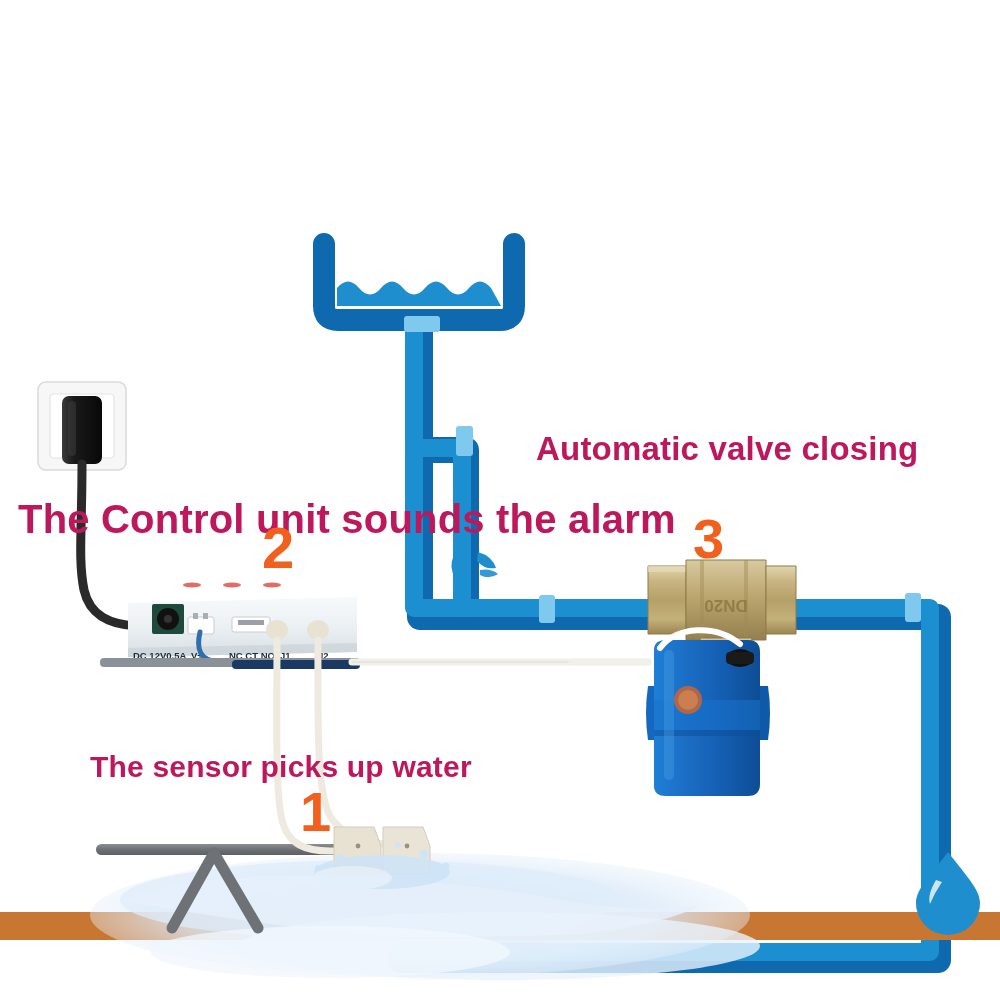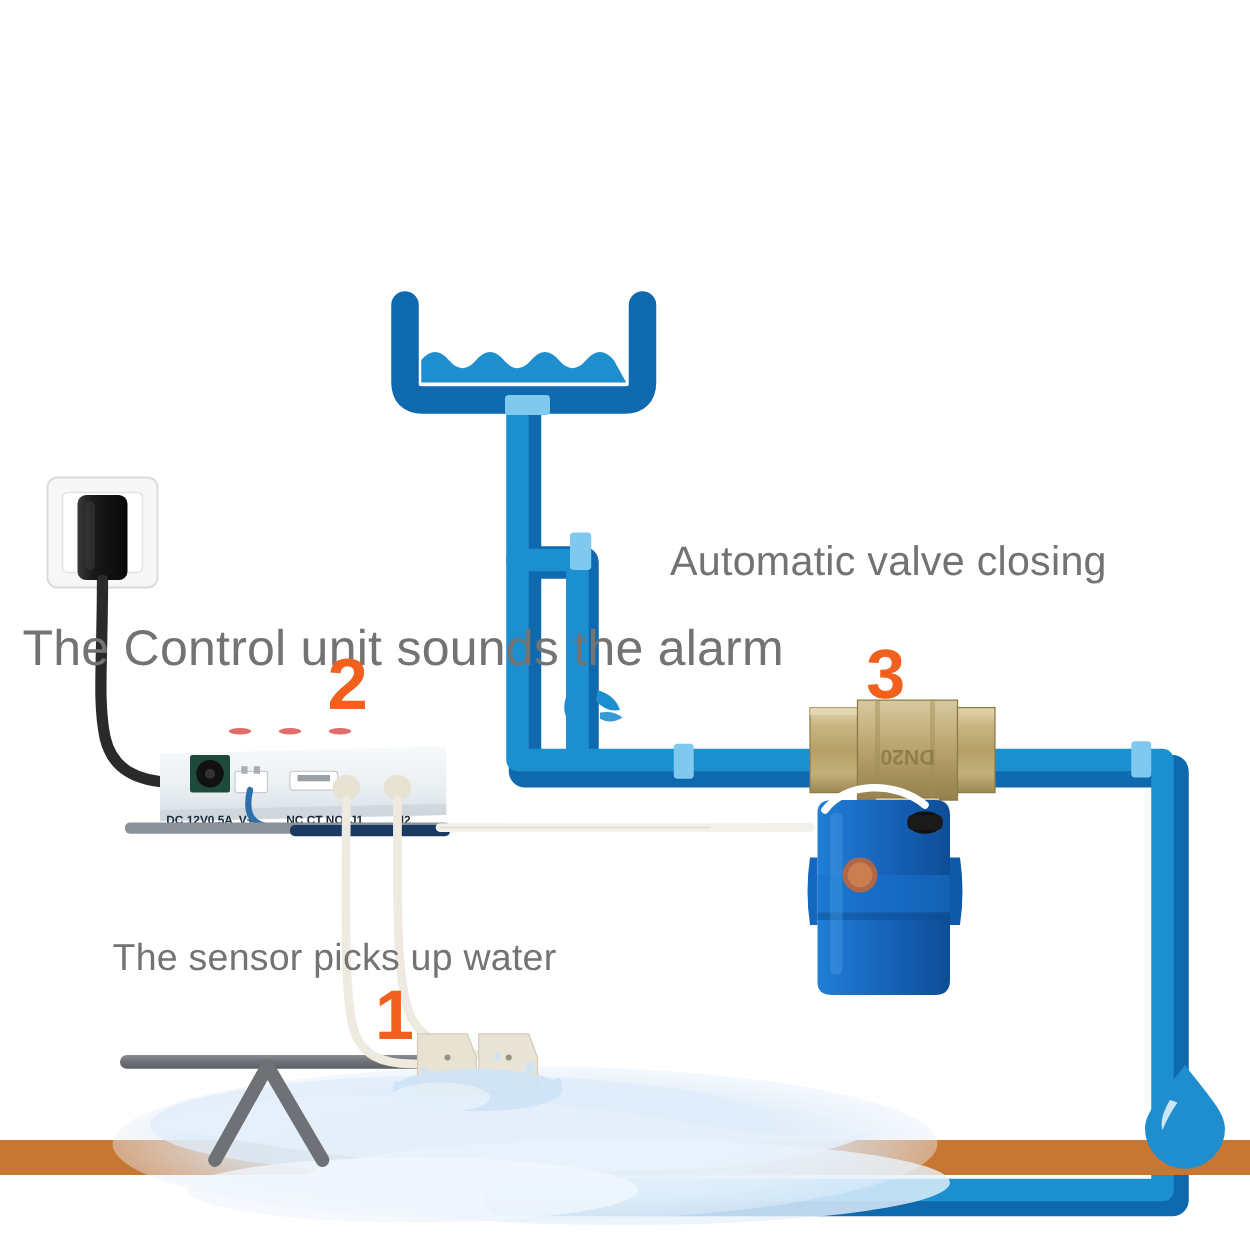--- a/index.html
+++ b/index.html
@@ -1,21 +1,21 @@
 <!DOCTYPE html>
 <html><head>
 <meta charset="utf-8">
 <title>Water Leak Detection System Diagram</title>
 <style>
   html,body{margin:0;padding:0;background:#ffffff;}
   body{width:1000px;height:1000px;overflow:hidden;
        font-family:"Liberation Sans","DejaVu Sans",sans-serif;}
   #stage{position:relative;width:1000px;height:1000px;background:#fff;}
   #stage svg.layer{position:absolute;left:0;top:0;width:1000px;height:1000px;}
-  .caption{position:absolute;color:#737373;font-weight:normal;white-space:nowrap;
+  .caption{position:absolute;color:#be185d;font-weight:bold;white-space:nowrap;
            font-family:"Liberation Sans","DejaVu Sans",sans-serif;letter-spacing:.2px;}
   .stepnum{position:absolute;font-weight:bold;white-space:nowrap;
            font-family:"Liberation Sans","DejaVu Sans",sans-serif;line-height:1;}
   #cap-valve{left:536px;top:430px;font-size:33px;}
   #cap-control{left:18px;top:497px;font-size:40px;text-align:center;}
   #cap-sensor{left:66px;top:750px;font-size:30px;margin-left:24px;}
   #num1{left:300px;top:784px;font-size:56px;color:#F1601C;}
   #num2{left:262px;top:519px;font-size:58px;color:#F1601C;}
   #num3{left:693px;top:511px;font-size:56px;color:#F1601C;}
 </style>

